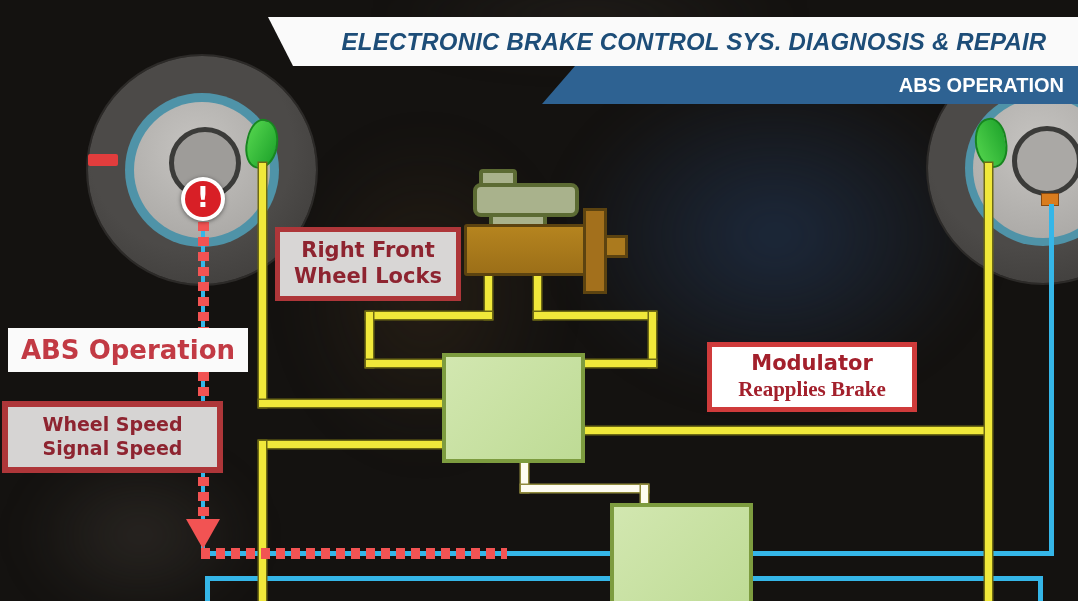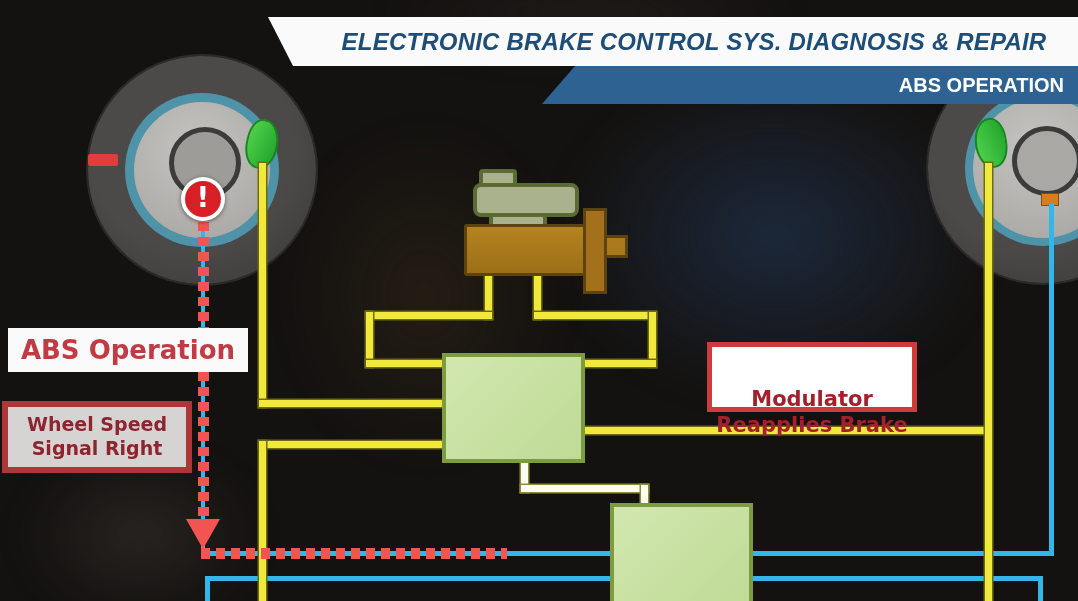--- a/index.html
+++ b/index.html
@@ -29,21 +29,21 @@
   .dashh{background:repeating-linear-gradient(90deg,#f25353 0 9px,transparent 9px 15px);}
   
   .callout{font-weight:bold;text-align:center;}
   .co-braking{left:433px;top:110px;width:215px;height:57px;background:#c23b41;
     border:5px solid #f5f3f0;color:#fff;font-size:29px;line-height:46px;
     box-shadow:2px 3px 6px rgba(0,0,0,.45);}
   .co-rfwl{left:275px;top:227px;width:186px;height:74px;background:#d8d6d5;
     border:5px solid #ae3639;color:#8e2430;font-size:21px;line-height:26px;padding-top:5px;}
   .co-abs{left:8px;top:328px;width:240px;height:44px;background:#fafafa;
     color:#c23a44;font-size:26px;line-height:44px;}
-  .co-wss{left:2px;top:401px;width:190px;height:72px;background:#d6d4d3;
+  .co-wss{left:2px;top:401px;width:221px;height:72px;background:#d6d4d3;
     border:6px solid #ae3639;color:#8e2430;font-size:19px;line-height:24px;padding-top:5px;}
   .co-mrb{left:707px;top:342px;width:210px;height:70px;background:#ffffff;
     border:5px solid #cf3b3b;color:#a3202c;font-size:21px;line-height:26px;padding-top:3px;}
   
   .band-white{left:264px;top:17px;width:814px;height:49px;background:#fafafa;
     clip-path:polygon(4px 0,100% 0,100% 100%,29px 100%);
     color:#1d4d78;font-weight:bold;font-size:24px;letter-spacing:.2px;
     line-height:49px;text-align:center;padding-left:46px;
     font-family:"Liberation Sans","DejaVu Sans",sans-serif;}
   .band-blue{left:538px;top:66px;width:540px;height:38px;background:#2e6292;
@@ -123,30 +123,34 @@
   <div style="left:464px;top:224px;width:133px;height:52px;background:linear-gradient(#b5841f,#9c6f18);border:3px solid #5c4310;border-radius:3px;"></div>
   <div style="left:583px;top:208px;width:24px;height:86px;background:#a3701c;border:3px solid #5c4310;"></div>
   <div style="left:604px;top:235px;width:24px;height:23px;background:#ab7a1e;border:3px solid #5c4310;"></div>
 
   <div style="left:442px;top:353px;width:143px;height:110px;background:linear-gradient(135deg,#d2e7b0,#bedb95);border:4px solid #7d9c3f;"></div>
   <div style="left:610px;top:503px;width:143px;height:110px;background:linear-gradient(135deg,#d2e7b0,#bedb95);border:4px solid #7d9c3f;"></div>
 
   <div class="warn-outer"></div>
   <div class="warn-inner">!</div>
 
+  <div class="callout co-rfwl">
+    <span style="position:static;display:block;">Right Front</span>
+    <span style="position:static;display:block;">Wheel Locks</span>
+  </div>
   <div class="callout co-abs">
     <span style="position:static;">ABS Operation</span>
   </div>
   <div class="callout co-wss">
     <span style="position:static;display:block;">Wheel Speed</span>
-    <span style="position:static;display:block;">Signal Right</span>
+    <span style="position:static;display:block;">Signal Speed</span>
   </div>
   <div class="callout co-mrb">
-    <span style="position:static;display:block;margin-top:36px;">Modulator</span>
-    <span style="position:static;display:block;">Reapplies Brake</span>
+    <span style="position:static;display:block;">Modulator</span>
+    <span style="position:static;display:block;font-family:Liberation Serif, serif;">Reapplies Brake</span>
   </div>
 
   <div class="band-white">
     <span style="position:static;font-style:italic;">ELECTRONIC BRAKE CONTROL SYS. DIAGNOSIS &amp; REPAIR</span>
   </div>
   <div class="band-blue">
     <span style="position:static;">ABS OPERATION</span>
   </div>
 
 </div>

